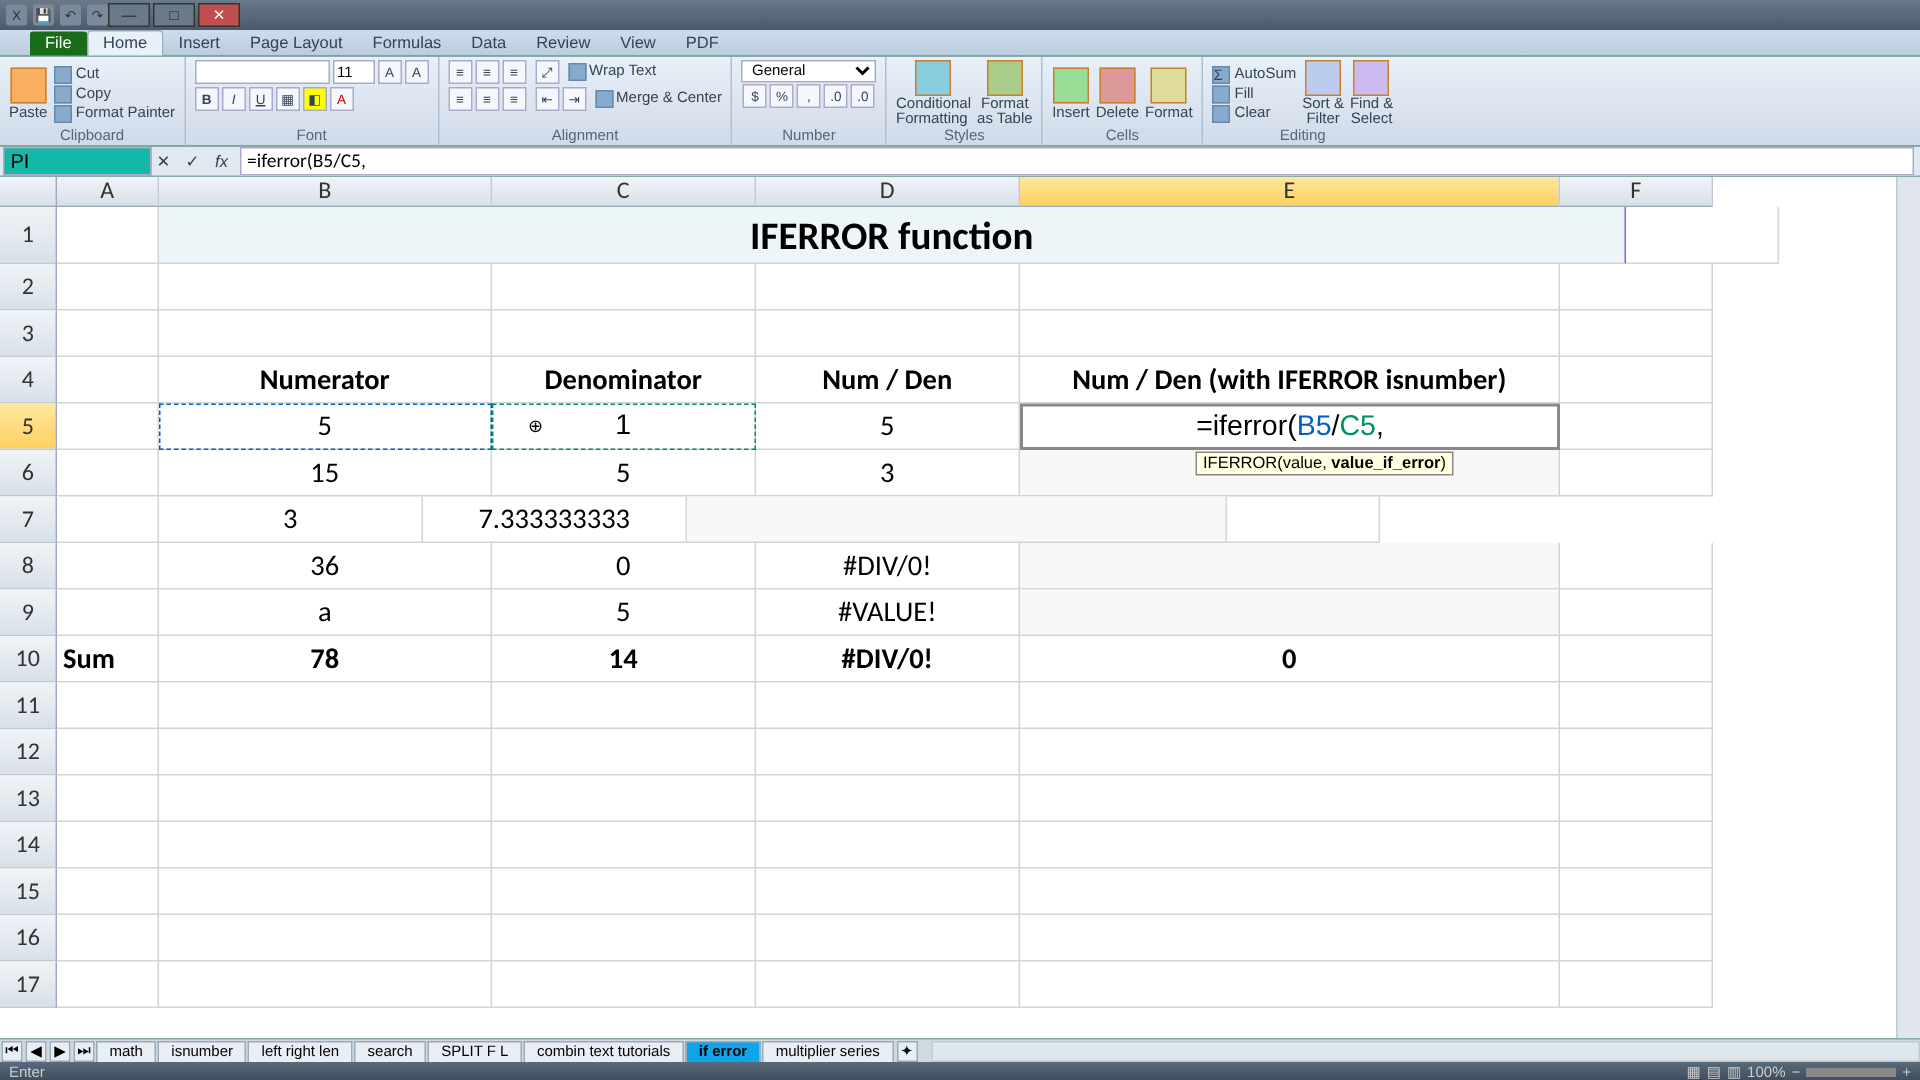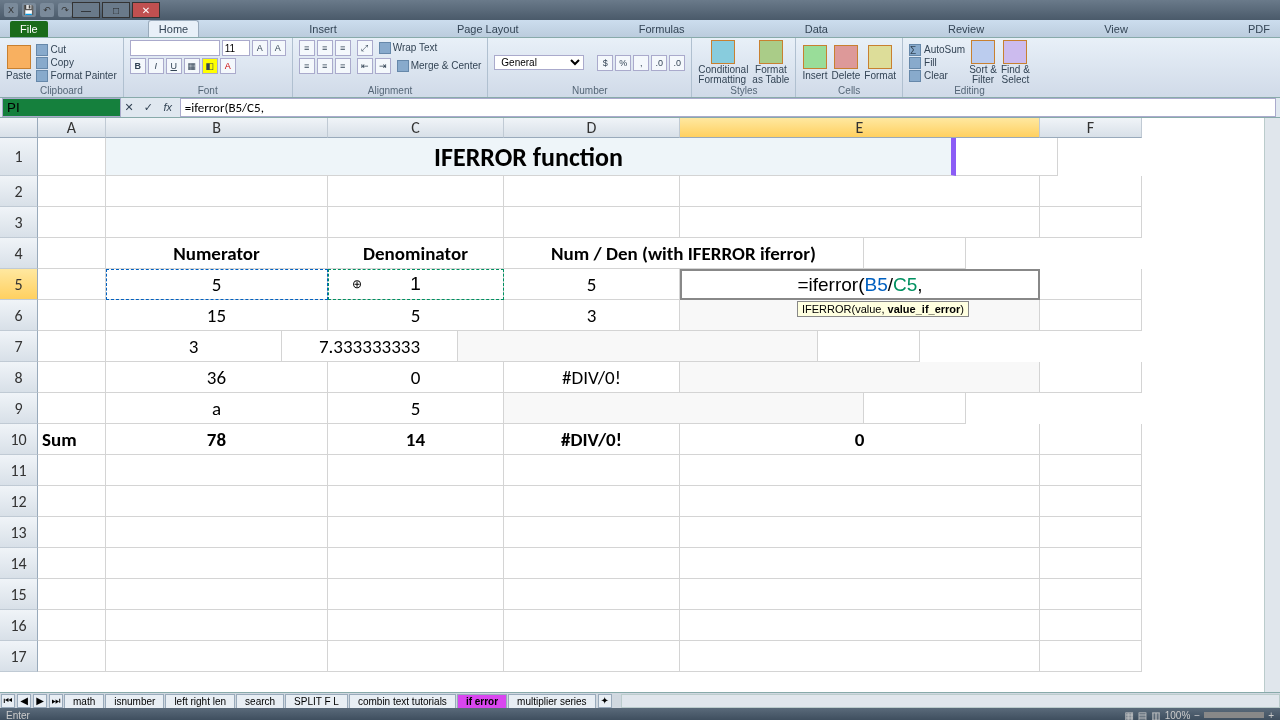--- a/index.html
+++ b/index.html
@@ -4,21 +4,21 @@
 <style>
 * { margin: 0; padding: 0; box-sizing: border-box; font-family: 'Segoe UI', Tahoma, sans-serif; }
 body { background: #555; width: 1280px; height: 720px; overflow: hidden; position: relative; }
 .titlebar { height: 20px; background: linear-gradient(#6a7a8a, #4a5a6a); display: flex; align-items: center; padding: 0 4px; color: #ddd; font-size: 11px; }
 .titlebar .qat { display: flex; gap: 4px; }
 .titlebar .qat-icon { width: 14px; height: 14px; background: #7a8a9a; border-radius: 2px; display:flex;align-items:center;justify-content:center;font-size:9px;color:#333;}
 .titlebar .title-text { flex: 1; text-align: center; font-size: 11px; color: #ddd; }
 .titlebar .win-controls { display: flex; gap: 2px; }
 .titlebar .win-btn { width: 28px; height: 16px; background: #6a7a8a; border: 1px solid #333; display:flex;align-items:center;justify-content:center;font-size:10px;color:#222;}
 .titlebar .win-btn.close { background: #c05050; color:#fff;}
-.tabs-row { height: 18px; background: linear-gradient(#cde, #bcd); display: flex; align-items: flex-end; padding-left: 10px; border-bottom:1px solid #8aa;justify-content:space-between;}
+.tabs-row { height: 18px; background: linear-gradient(#cde, #bcd); display: flex; align-items: flex-end; padding-left: 20px; border-bottom:1px solid #8aa;}
 .tab { padding: 2px 10px; font-size: 11px; color: #345; }
 .tab.file { background: #1a6b1a; color: #fff; border-radius: 2px 2px 0 0; }
 .tab.active { background: #e8f0f8; border: 1px solid #9ab; border-bottom: none; border-radius: 3px 3px 0 0; }
 .ribbon { height: 60px; background: linear-gradient(#e8f0f8, #d0dae8); border-bottom: 1px solid #8aa; display: flex; font-size: 11px; color: #345; }
 .ribbon-group { border-right: 1px solid #b0c0d0; padding: 2px 6px 0 6px; display: flex; flex-direction: column; justify-content: space-between; }
 .ribbon-group .group-label { text-align: center; font-size: 10px; color: #567; padding-bottom: 1px; }
 .ribbon-group .group-content { flex: 1; display: flex; align-items: center; gap: 4px; }
 .rib-big { display: flex; flex-direction: column; align-items: center; gap: 1px; font-size: 10px; }
 .rib-big .ic { width: 24px; height: 24px; background: #f8b060; border: 1px solid #c88030; }
 .rib-stack { display: flex; flex-direction: column; gap: 1px; font-size: 10px; }
@@ -29,21 +29,21 @@
 .ribbon .btn-row span { width:16px;height:16px;border:1px solid #aac;display:flex;align-items:center;justify-content:center;font-size:9px;background:#f4f8fc;}
 .styles-gallery { display:grid; grid-template-columns:repeat(3,70px); grid-template-rows:repeat(2,18px); gap:1px;}
 .styles-gallery div { border:1px solid #aac; font-size:10px; display:flex;align-items:center;justify-content:center;padding:0 2px;}
 .styles-gallery .sg-normal{background:#fff;}
 .styles-gallery .sg-bad{background:#f8d0d0;color:#900;}
 .styles-gallery .sg-good{background:#d0f0d0;color:#060;}
 .styles-gallery .sg-neutral{background:#f8f0d0;color:#862;}
 .styles-gallery .sg-calc{background:#f0f0d0;color:#640;border:1px solid #886;}
 .styles-gallery .sg-check{background:#888;color:#fff;}
 .namebox-row { height: 20px; background: #e0e8f0; border-bottom:1px solid #8aa; display:flex; align-items:center; font-size:12px;}
-.namebox { width: 119px; border:1px solid #aac; background:#15803d; padding:1px 4px; margin-left:2px;}
+.namebox { width: 99px; border:1px solid #aac; background:#14b8a6; padding:1px 4px; margin-left:2px;}
 .fx-btns span{ width:16px;height:16px;display:inline-flex;align-items:center;justify-content:center;font-size:11px;color:#345;}
 .formula-bar { flex:1; border:1px solid #aac; background:#fff; padding:1px 4px; margin:0 4px; font-family:'Calibri',sans-serif; font-size:13px;}
 .grid-area { position: relative; background: #fff; height: 574px; overflow:hidden;}
 .colhdr-row { display:flex; height:20px;}
 .corner { width:38px; background:linear-gradient(#f0f4f8,#d8e0e8); border-right:1px solid #9ab; border-bottom:1px solid #9ab;}
 .colhdr { background:linear-gradient(#f0f4f8,#d8e0e8); border-right:1px solid #c0cad4; border-bottom:1px solid #9ab; display:flex;align-items:center;justify-content:center;font-size:16px;color:#333;font-family:Calibri;}
 .colhdr.active { background: linear-gradient(#ffe8a0,#ffd060); }
 .rowhdr { width:38px; background:linear-gradient(#f0f4f8,#d8e0e8); border-right:1px solid #9ab; border-bottom:1px solid #c0cad4; display:flex;align-items:center;justify-content:center;font-size:16px;color:#333;font-family:Calibri;}
 .rowhdr.active { background: linear-gradient(#ffe8a0,#ffd060); }
 .row { display:flex; height:31px;}
@@ -59,21 +59,21 @@
 .marching-green { outline:1.5px dashed #009060; outline-offset:-1px;}
 .tooltip-fn { position:absolute; top:30px; left:115px; background:#ffffe0; border:1px solid #888; font-size:11px; padding:1px 4px; font-family:Tahoma; white-space:nowrap; z-index:10;}
 .tooltip-fn .bold{font-weight:bold;}
 .formula-text .fn{color:#000;}
 .formula-text .ref-b{color:#0060c0;}
 .formula-text .ref-c{color:#009060;}
 .cursor-cell { font-size:12px; position:absolute; top:8px; left:24px;}
 .sheet-tabs { height:16px; background:#d0d8e0; display:flex; align-items:center; font-size:10px; border-top:1px solid #8aa;}
 .sheet-tabs .nav-btn{width:14px;height:14px;display:flex;align-items:center;justify-content:center;border:1px solid #9ab;background:#e8eef4;margin:0 1px;}
 .sheet-tab{padding:1px 8px; background:#e8eef4; border:1px solid #9ab; border-bottom:none;margin-right:1px;}
-.sheet-tab.active{background:#d946ef;font-weight:bold;}
+.sheet-tab.active{background:#0ea5e9;font-weight:bold;}
 .sheet-tabs .hscroll{flex:1;height:14px;background:#e0e6ec;border:1px solid #bcc;margin-left:8px;}
 .statusbar{height:14px;background:linear-gradient(#5a6a7a,#3a4a5a);display:flex;align-items:center;font-size:10px;color:#ccc;padding:0 6px;}
 .statusbar .zoom{margin-left:auto;display:flex;align-items:center;gap:4px;}
 .vscroll{position:absolute;right:0;top:118px;width:16px;height:574px;background:#e0e6ec;border-left:1px solid #bcc;}
 </style>
 </head>
 <body>
 
 <div class="titlebar">
   <div class="qat">
@@ -180,21 +180,21 @@
           </div>
         <div style="font-size:10px;display:flex;gap:2px;">
             <span class="ic" style="width:12px;height:12px;background:#8ac;border:1px solid #68a;"></span>
             <span>Merge &amp; Center</span>
           </div>
       </div>
     </div>
     <div class="group-label">Alignment</div>
   </div>
   <div class="ribbon-group">
-    <div class="group-content" style="flex-direction:row;gap:13px;">
+    <div class="group-content" style="flex-direction:column;gap:1px;">
       <select style="width:90px"><option>General</option></select>
       <div class="btn-row">
         <span>$</span>
         <span>%</span>
         <span>,</span>
         <span>.0</span>
         <span>.0</span>
       </div>
     </div>
     <div class="group-label">Number</div>
@@ -281,21 +281,21 @@
     <div class="colhdr" style="width:222px">B</div>
     <div class="colhdr" style="width:176px">C</div>
     <div class="colhdr" style="width:176px">D</div>
     <div class="colhdr active" style="width:360px">E</div>
     <div class="colhdr" style="width:102px">F</div>
   </div>
 
   <div class="row r1">
       <div class="rowhdr">1</div>
     <div class="cell" style="width:68px"></div>
-    <div class="cell title" style="width:850px;border-right:5px solid #8b5cf6;">IFERROR function</div>
+    <div class="cell title" style="width:978px;border-right:1px solid #8b5cf6;">IFERROR function</div>
     <div class="cell" style="width:102px"></div>
   </div>
   <div class="row">
       <div class="rowhdr">2</div>
       <div class="cell" style="width:68px"></div>
       <div class="cell" style="width:222px"></div>
       <div class="cell" style="width:176px"></div>
       <div class="cell" style="width:176px"></div>
       <div class="cell" style="width:360px"></div>
       <div class="cell" style="width:102px"></div>
@@ -307,21 +307,22 @@
       <div class="cell" style="width:176px"></div>
       <div class="cell" style="width:176px"></div>
       <div class="cell" style="width:360px"></div>
       <div class="cell" style="width:102px"></div>
     </div>
   <div class="row">
       <div class="rowhdr">4</div>
       <div class="cell" style="width:68px"></div>
       <div class="cell hdr" style="width:222px">Numerator</div>
       <div class="cell hdr" style="width:176px">Denominator</div>
-      <div class="cell hdr" style="width:360px">Num / Den (with IFERROR iferror)</div>
+      <div class="cell hdr" style="width:176px">Num / Den</div>
+      <div class="cell hdr" style="width:360px">Num / Den (with IFERROR isnumber)</div>
       <div class="cell" style="width:102px"></div>
     </div>
 
   <div class="row">
       <div class="rowhdr active">5</div>
       <div class="cell" style="width:68px"></div>
     <div class="cell marching-blue" style="width:222px">5</div>
     <div class="cell marching-green" style="width:176px;position:relative;">
         <span>1</span>
         <span class="cursor-cell">⊕</span>
@@ -358,20 +359,21 @@
       <div class="cell" style="width:176px">0</div>
       <div class="cell" style="width:176px">#DIV/0!</div>
       <div class="cell ecol-bg" style="width:360px"></div>
       <div class="cell" style="width:102px"></div>
     </div>
   <div class="row">
       <div class="rowhdr">9</div>
       <div class="cell" style="width:68px"></div>
       <div class="cell" style="width:222px">a</div>
       <div class="cell" style="width:176px">5</div>
+      <div class="cell" style="width:176px">#VALUE!</div>
       <div class="cell ecol-bg" style="width:360px"></div>
       <div class="cell" style="width:102px"></div>
     </div>
   <div class="row">
       <div class="rowhdr">10</div>
       <div class="cell sum left" style="width:68px">Sum</div>
       <div class="cell sum" style="width:222px">78</div>
       <div class="cell sum" style="width:176px">14</div>
       <div class="cell sum" style="width:176px">#DIV/0!</div>
       <div class="cell sum" style="width:360px">0</div>

